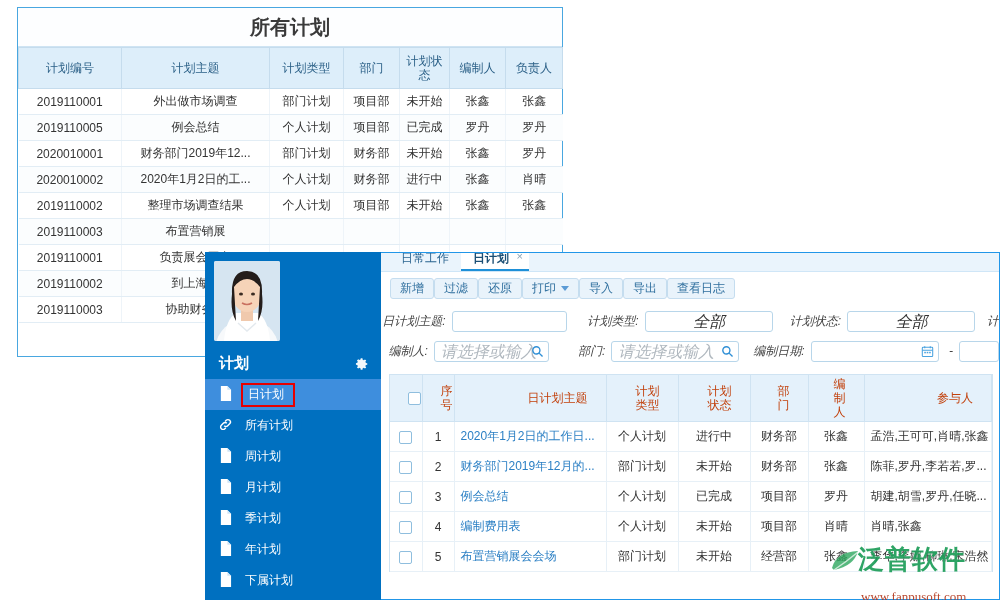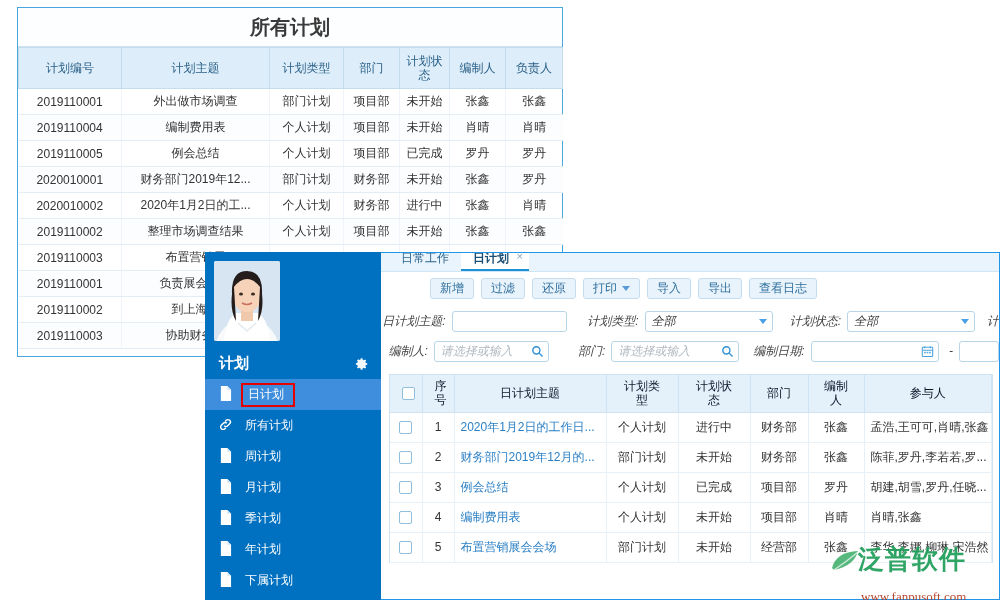--- a/index.html
+++ b/index.html
@@ -87,54 +87,54 @@
   .tab.active{
     background:#fff; color:#1b4f75; font-weight:bold;
     border-bottom:2px solid #1e90d8; padding-right:20px;
   }
   .tab .closex{
     position:absolute; right:6px; top:-2px; font-size:11px; color:#8aa4b5; font-weight:normal;
   }
 
   
   #toolbar{
-    height:30px; display:flex; align-items:center; gap:7px; padding:3px 0 0 9px;
+    height:30px; display:flex; align-items:center; gap:0; padding:3px 0 0 9px;
     background:#fff;
-    margin-left:40px;
   }
   .tbtn{
     height:21px; line-height:19px; padding:0 9px; font-size:12px;
     color:#2f6f9e; background:#e9f3fb; border:1px solid #c5ddef; border-radius:3px;
     cursor:pointer; white-space:nowrap; display:flex; align-items:center; gap:5px;
   }
   .caret{ width:0;height:0;border-left:4px solid transparent;border-right:4px solid transparent;border-top:5px solid #5b9bd5; }
 
   
   #filters{ padding:6px 0 4px 0; background:#fff;font-style:italic; }
   .frow{ display:flex; align-items:center; height:26px; margin-bottom:4px; }
   .fl{ font-size:12px; color:#444; text-align:right; white-space:nowrap; }
   .fctl{ position:relative; }
   .inp{
     height:21px; border:1px solid #b8d6ea; border-radius:3px; background:#fff;
-    font-size:12px; color:#333; padding:0 6px; line-height:19px; overflow:hidden;
+    font-size:16px; color:#333; padding:0 6px; line-height:19px; overflow:hidden;
     white-space:nowrap;
+    flex-direction:column;
   }
   .inp.ph{ color:#b0b8bf; }
   .sel{ display:flex; align-items:center; justify-content:space-between; padding-right:5px; }
   .sel .caret{ border-top-color:#49a0e6; }
   .mag{ position:absolute; right:5px; top:4px; width:13px; height:13px; }
   .cal{ position:absolute; right:5px; top:4px; width:13px; height:13px; }
 
   
   #grid{ margin:2px 6px 0 8px; border:1px solid #cfe3f2; border-bottom:none; }
   #grid table{ width:100%; border-collapse:collapse; table-layout:fixed; }
   #grid th{
-    background:#e4f1fb; color:#0f172a; font-weight:normal; font-size:12px;
+    background:#e4f1fb; color:#c2410c; font-weight:normal; font-size:12px;
     border-right:1px solid #cfe3f2; border-bottom:1px solid #cfe3f2;
-    height:37px; padding:2px 12px; line-height:14px;
+    height:37px; padding:2px 18px; line-height:14px;text-align:right;
   }
   #grid td{
     border-right:1px solid #e7f0f7; border-bottom:1px solid #e7f0f7;
     height:30px; padding:0 6px; font-size:12px; color:#333; text-align:center;
     white-space:nowrap; overflow:hidden;
   }
   #grid td.subject{ text-align:left; color:#2a7fc4; }
   #grid td.part{ text-align:left;margin-top:28px; }
   .cbx{
     width:13px;height:13px;border:1px solid #8fbede;border-radius:2px;background:#fff;
@@ -185,29 +185,20 @@
       </thead>
     <tbody id="back-body">
         <tr>
           <td>2019110001</td>
           <td>外出做市场调查</td>
           <td>部门计划</td>
           <td>项目部</td>
           <td>未开始</td>
           <td>张鑫</td>
           <td>张鑫</td>
-        </tr>
-        <tr>
-          <td>2019110004</td>
-          <td>编制费用表</td>
-          <td>个人计划</td>
-          <td>项目部</td>
-          <td>未开始</td>
-          <td>肖晴</td>
-          <td>肖晴</td>
         </tr>
         <tr>
           <td>2019110005</td>
           <td>例会总结</td>
           <td>个人计划</td>
           <td>项目部</td>
           <td>已完成</td>
           <td>罗丹</td>
           <td>罗丹</td>
         </tr>

